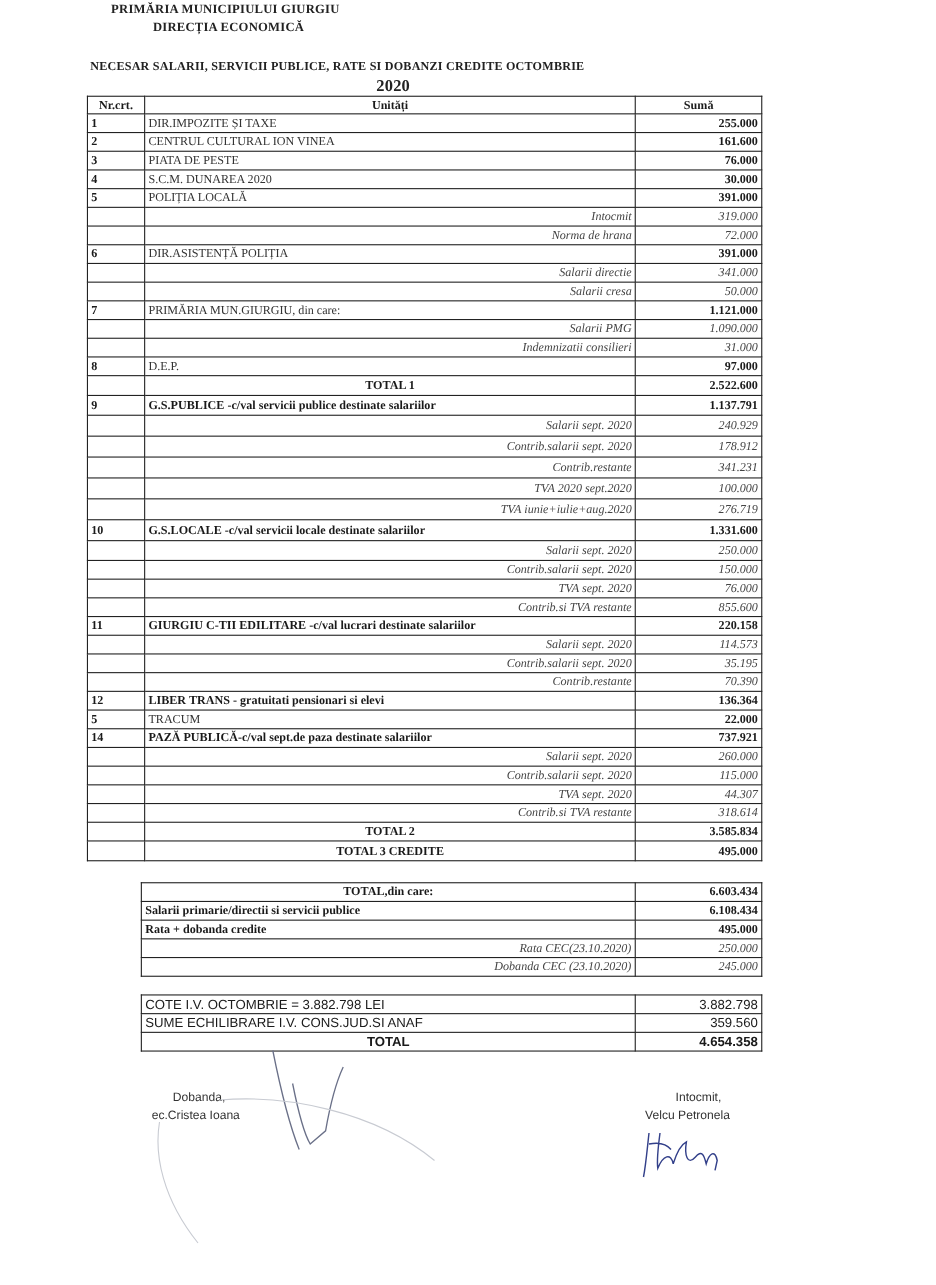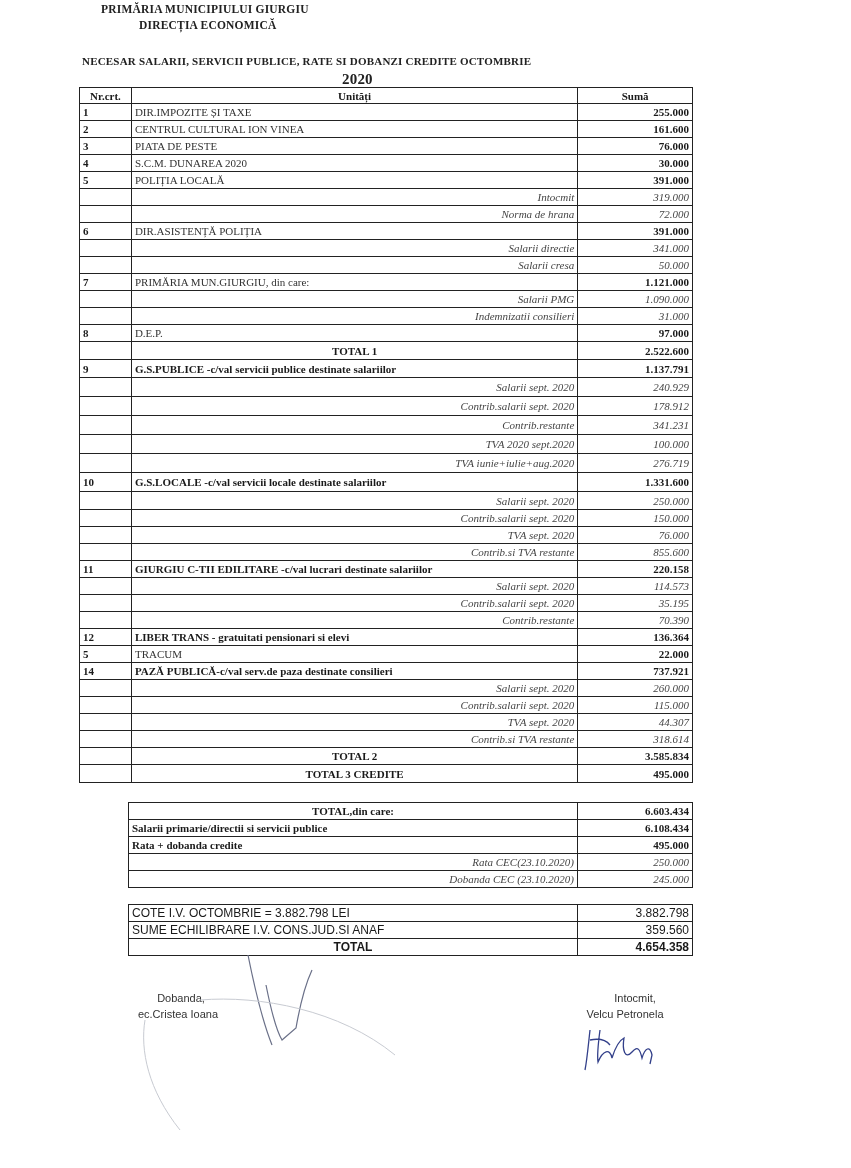--- a/index.html
+++ b/index.html
@@ -194,21 +194,21 @@
         <td class="unit b">LIBER TRANS - gratuitati pensionari si elevi</td>
         <td class="val num b">136.364</td>
       </tr>
       <tr style="height: 17px;">
         <td class="nr b">5</td>
         <td class="unit up">TRACUM</td>
         <td class="val num b">22.000</td>
       </tr>
       <tr style="height: 17px;">
         <td class="nr b">14</td>
-        <td class="unit b">PAZĂ PUBLICĂ-c/val serv.de paza destinate consilieri</td>
+        <td class="unit b">PAZĂ PUBLICĂ-c/val sept.de paza destinate salariilor</td>
         <td class="val num b">737.921</td>
       </tr>
       <tr style="height: 17px;">
         <td class="nr b"></td>
         <td class="unit it">Salarii sept. 2020</td>
         <td class="val num it">260.000</td>
       </tr>
       <tr style="height: 17px;">
         <td class="nr b"></td>
         <td class="unit it">Contrib.salarii sept. 2020</td>

